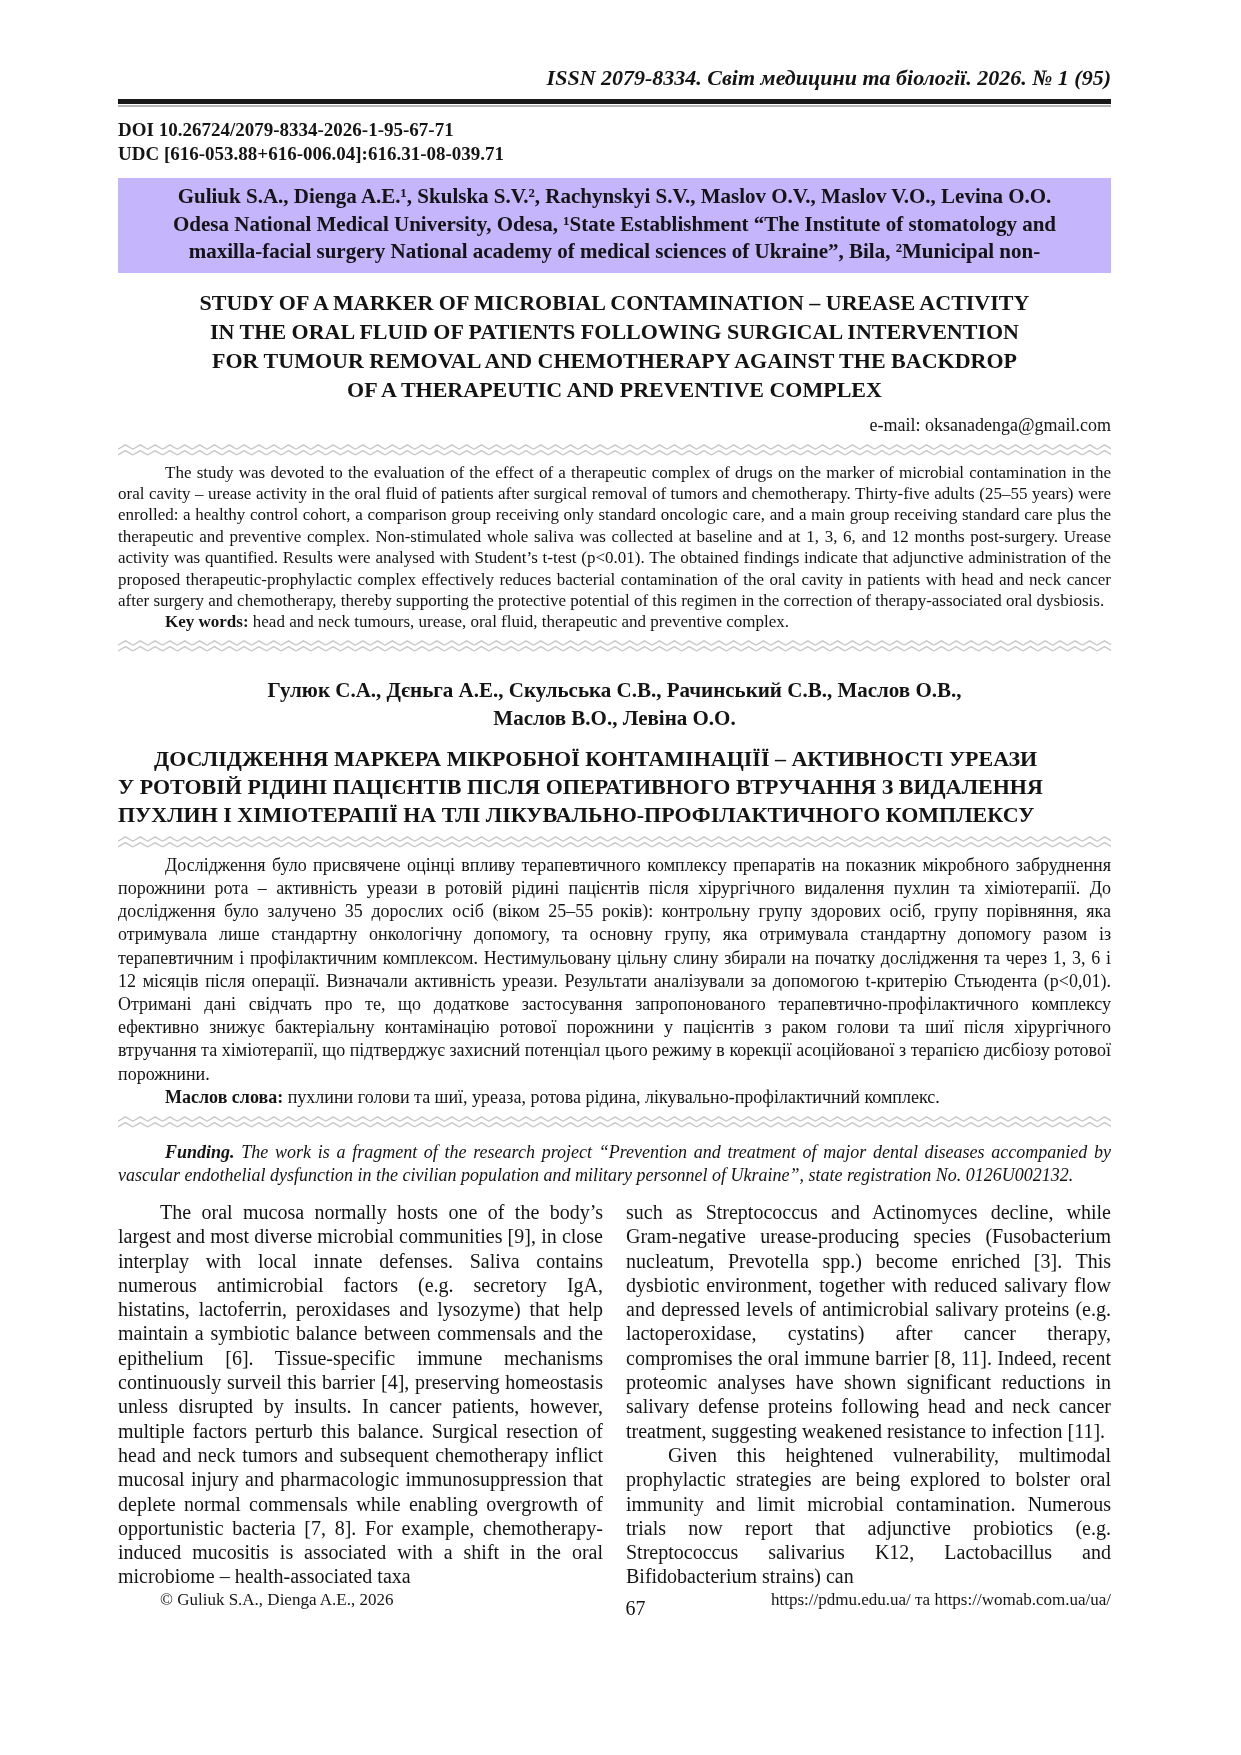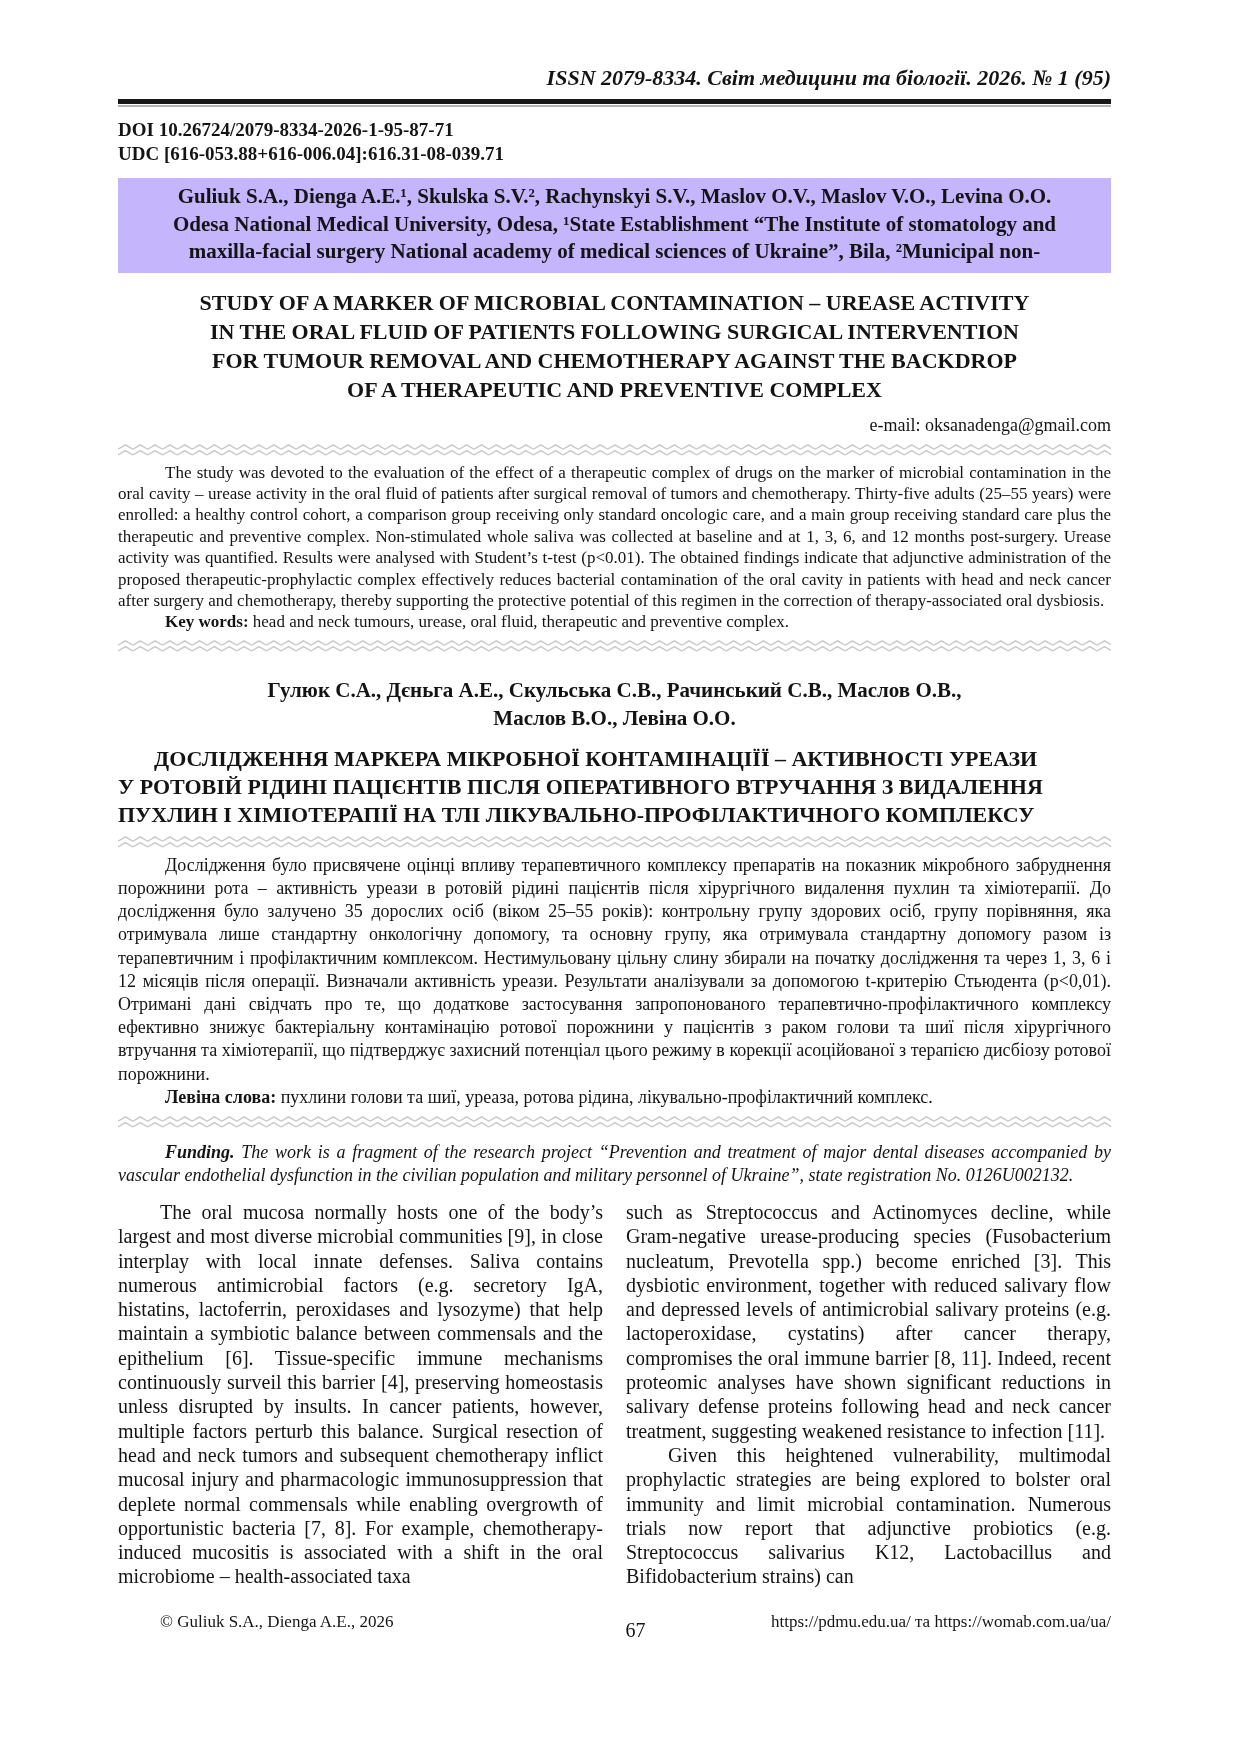--- a/index.html
+++ b/index.html
@@ -124,40 +124,39 @@
   .col { flex: 1 1 0; min-width: 0; }
   .body-p {
     font-size: 20px;
     line-height: 24.3px;
     text-align: justify;
   }
   .body-p.indent { text-indent: 42px; }
 
   
   .page-foot {
-    margin-top: 22px;
     display: flex;
     align-items: flex-start;
     font-size: 17px;
     line-height: 22px;
   }
   .foot-left  { flex: 1 1 0; text-align: left; padding-left: 42px; }
   .foot-center{ flex: 0 0 auto; font-size: 20px; position: relative; top: 8px; }
   .foot-right { flex: 1 1 0; text-align: right; }
 </style>
 </head>
 <body>
 
 <div class="page">
 
   <div class="issn-line">ISSN 2079-8334. Світ медицини та біології. 2026. № 1 (95)</div>
   <div class="head-rule"></div>
   <div class="head-rule-sub"></div>
   <div class="doi-udc">
-    <div>DOI 10.26724/2079-8334-2026-1-95-87-71</div>
+    <div>DOI 10.26724/2079-8334-2026-1-95-67-71</div>
     <div>UDC [616-053.88+616-006.04]:616.31-08-039.71</div>
   </div>
 
   <div class="authors-block">
     <span class="a-line">Guliuk S.A., Dienga A.E.¹, Skulska S.V.², Rachynskyi S.V., Maslov O.V., Maslov V.O., Levina O.O.</span>
     <span class="a-line">Odesa National Medical University, Odesa, ¹State Establishment “The Institute of stomatology and</span>
     <span class="a-line">maxilla-facial surgery National academy of medical sciences of Ukraine”, Bila, ²Municipal non-</span>
   </div>
 
   <h1 class="title-en">
@@ -211,21 +210,21 @@
       <pattern id="zzp3" width="15" height="12" patternUnits="userSpaceOnUse">
         <path d="M0 5.2 L7.5 0.8 L15 5.2" fill="none" stroke="#c6c6c6" stroke-width="1.4"></path>
         <path d="M0 11 L7.5 6.6 L15 11" fill="none" stroke="#c6c6c6" stroke-width="1.4"></path>
       </pattern>
     </defs>
     <rect width="1004" height="12" fill="url(#zzp3)"></rect>
   </svg>
 
   <p class="abstract-ua">Дослідження було присвячене оцінці впливу терапевтичного комплексу препаратів на показник мікробного забруднення порожнини рота – активність уреази в ротовій рідині пацієнтів після хірургічного видалення пухлин та хіміотерапії. До дослідження було залучено 35 дорослих осіб (віком 25–55 років): контрольну групу здорових осіб, групу порівняння, яка отримувала лише стандартну онкологічну допомогу, та основну групу, яка отримувала стандартну допомогу разом із терапевтичним і профілактичним комплексом. Нестимульовану цільну слину збирали на початку дослідження та через 1, 3, 6 і 12 місяців після операції. Визначали активність уреази. Результати аналізували за допомогою t-критерію Стьюдента (р&lt;0,01). Отримані дані свідчать про те, що додаткове застосування запропонованого терапевтично-профілактичного комплексу ефективно знижує бактеріальну контамінацію ротової порожнини у пацієнтів з раком голови та шиї після хірургічного втручання та хіміотерапії, що підтверджує захисний потенціал цього режиму в корекції асоційованої з терапією дисбіозу ротової порожнини.</p>
   <p class="keywords-ua">
-    <b>Левіна слова:</b>
+    <b>Маслов слова:</b>
     <span>пухлини голови та шиї, уреаза, ротова рідина, лікувально-профілактичний комплекс.</span>
   </p>
 
   <svg class="zigzag" viewBox="0 0 1004 12" preserveAspectRatio="none" aria-hidden="true">
     <defs>
       <pattern id="zzp4" width="15" height="12" patternUnits="userSpaceOnUse">
         <path d="M0 5.2 L7.5 0.8 L15 5.2" fill="none" stroke="#c6c6c6" stroke-width="1.4"></path>
         <path d="M0 11 L7.5 6.6 L15 11" fill="none" stroke="#c6c6c6" stroke-width="1.4"></path>
       </pattern>
     </defs>

